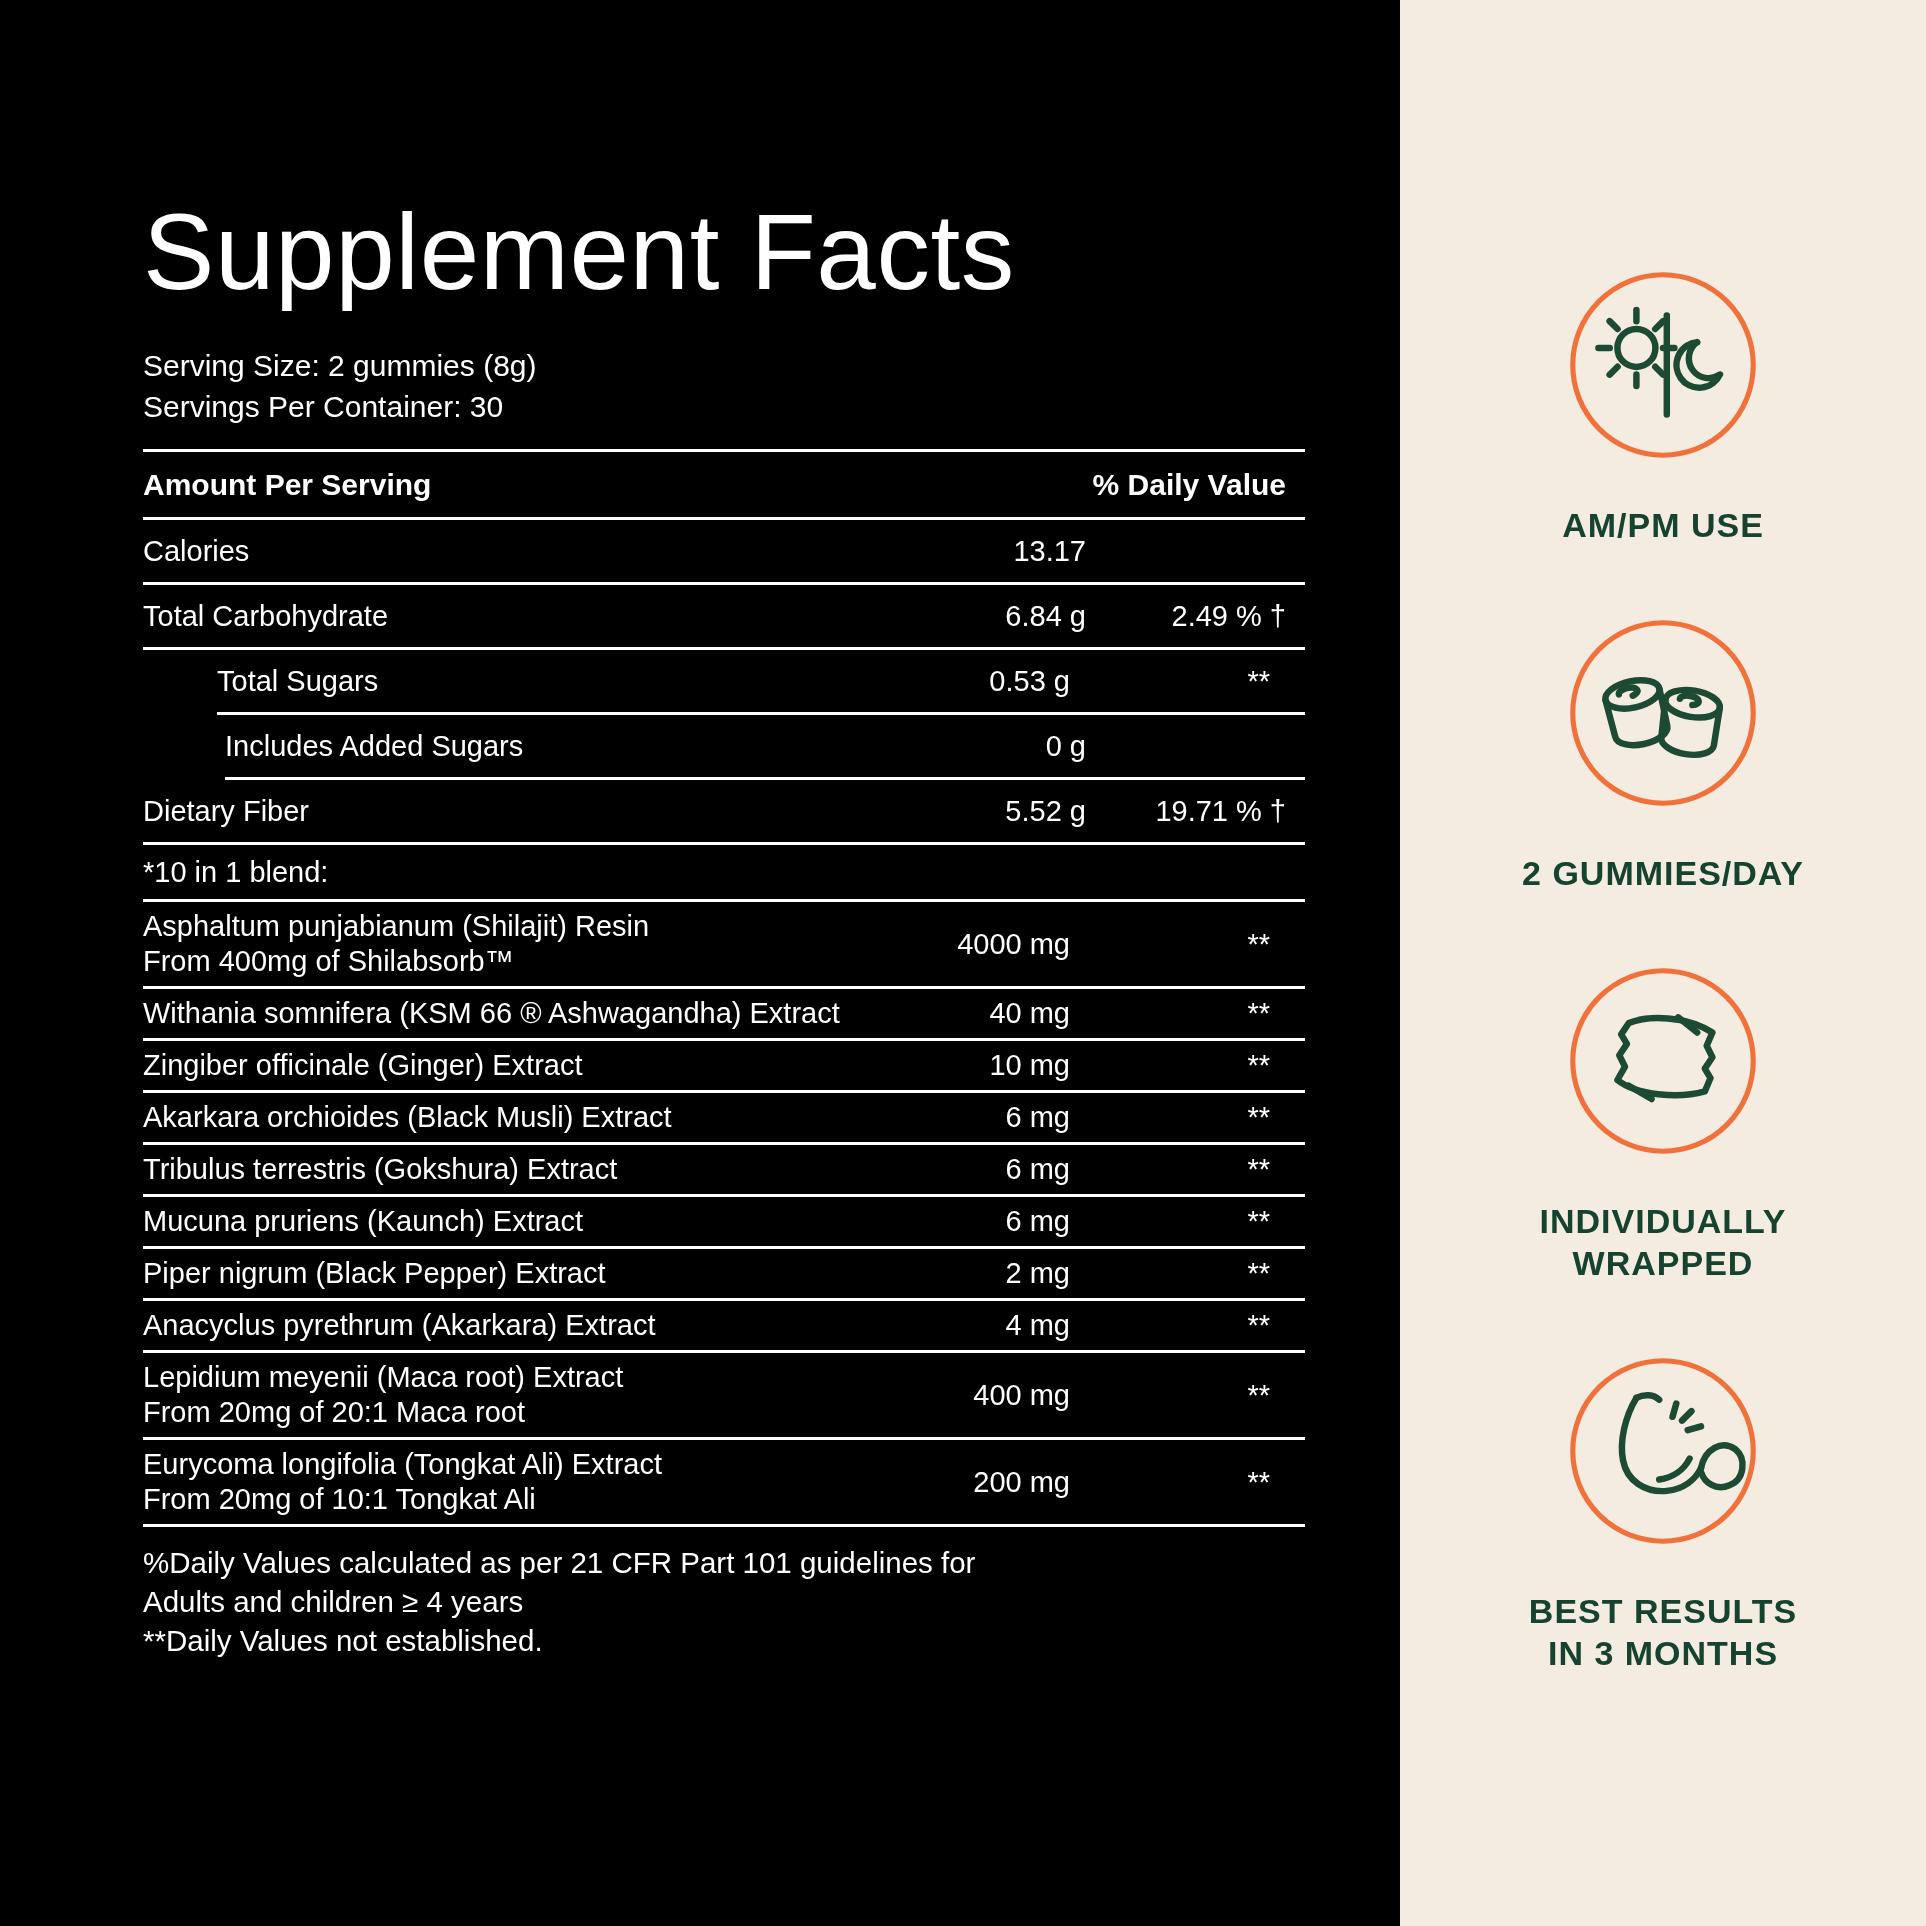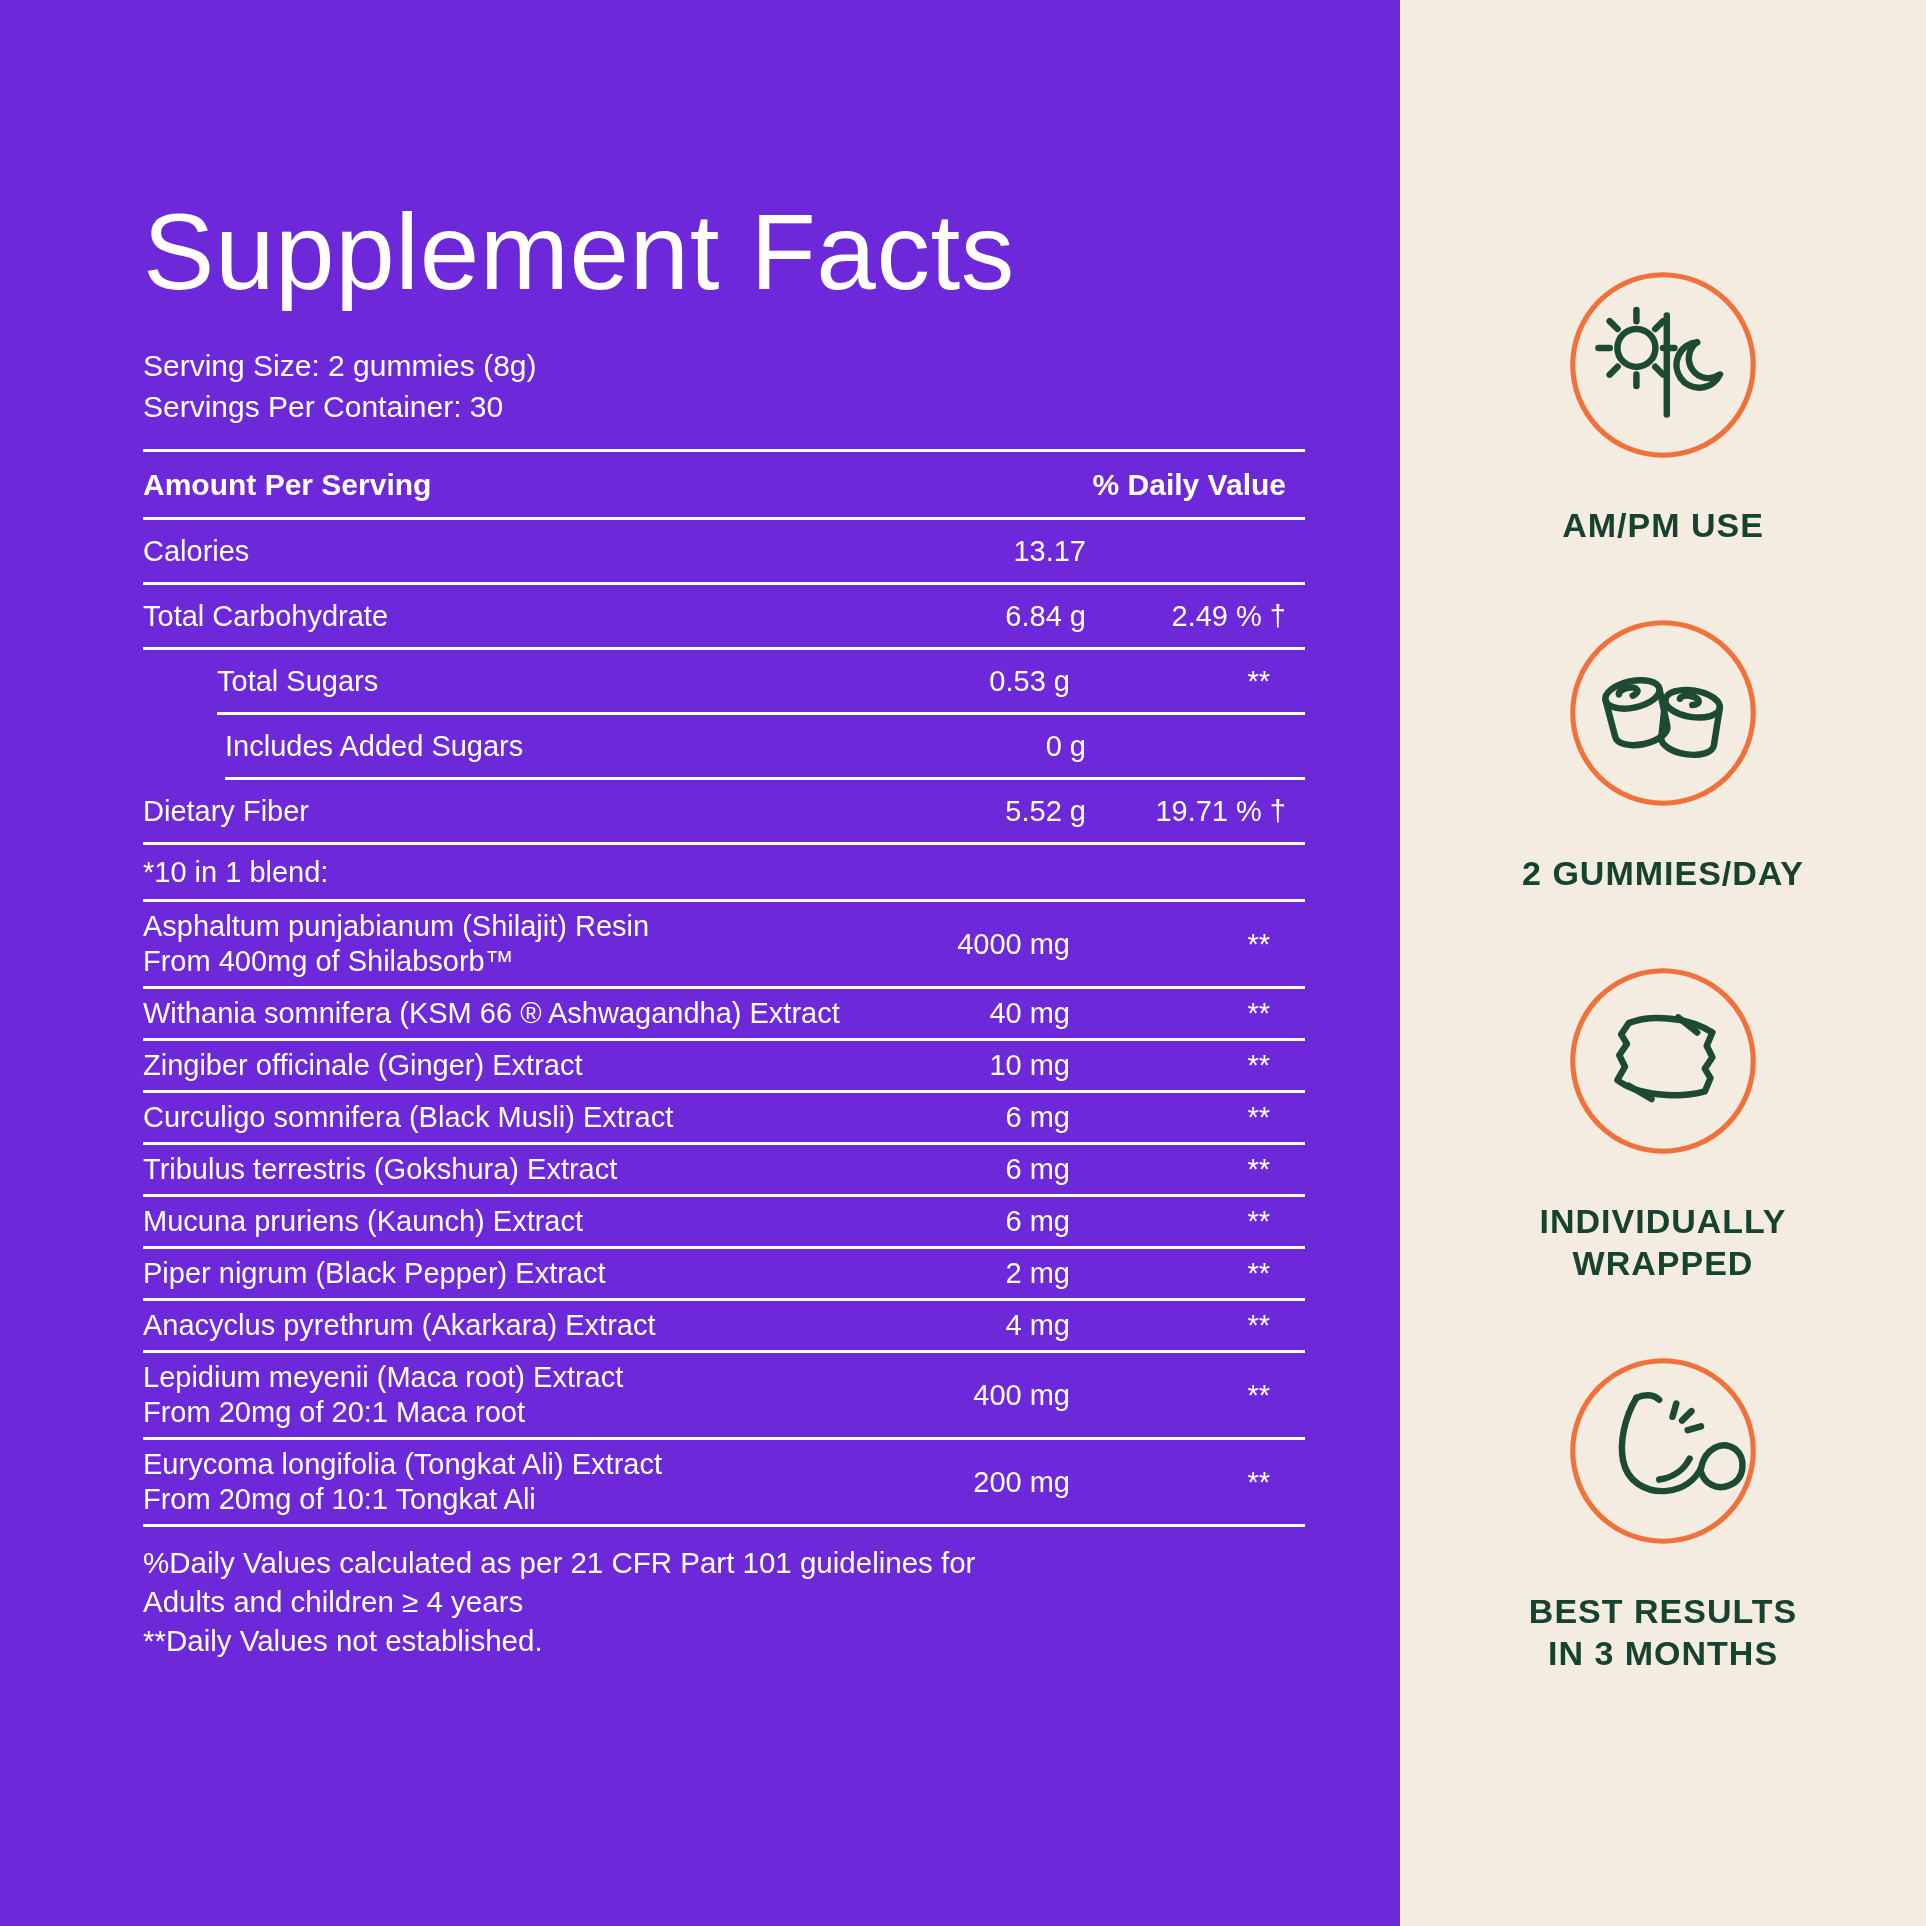--- a/index.html
+++ b/index.html
@@ -1,17 +1,17 @@
 <!DOCTYPE html>
 <html style="font-size:10.3px"><head>
 <meta charset="utf-8">
 <style>
   html,body{margin:0;padding:0;}
   body{width:1926px;height:1926px;position:relative;font-family:"Liberation Sans",sans-serif;background:#0d3b29;overflow:hidden;}
-  .left-panel{position:absolute;left:0;top:0;width:1668px;height:1926px;background:#6d28d9;}
+  .left-panel{position:absolute;left:0;top:0;width:1668px;height:1926px;background:#000000;}
   .content{position:absolute;left:143px;top:196px;width:1162px;color:#ffffff;}
   .title{font-size:107px;font-weight:400;margin:0 0 36px 0;letter-spacing:0.6px;line-height:1.06;}
   .serving p{margin:0;font-size:30px;line-height:41px;font-weight:400;}
   .facts-table{margin-top:22px;border-top:3.2px solid #ffffff;}
   .thead{display:flex;align-items:center;border-bottom:3.2px solid #ffffff;padding:15.4px 0;font-size:30px;font-weight:700;}
   .thead .hl{flex:1;}
   .thead .hr{text-align:right;padding-right:19px;}
   .row{display:flex;align-items:center;border-bottom:3.2px solid #ffffff;font-size:29px;padding:13.5px 0;gap:17px;}
   .row .name{flex:1;line-height:35px;}
   .row .amt{width:205px;text-align:right;white-space:nowrap;}
@@ -84,21 +84,21 @@
             <span class="name">Withania somnifera (KSM 66 ® Ashwagandha) Extract</span>
             <span class="amt">40 mg</span>
             <span class="dv" style="padding-right: 35px;">**</span>
           </div>
           <div class="row blend">
             <span class="name">Zingiber officinale (Ginger) Extract</span>
             <span class="amt">10 mg</span>
             <span class="dv" style="padding-right: 35px;">**</span>
           </div>
           <div class="row blend">
-            <span class="name">Curculigo somnifera (Black Musli) Extract</span>
+            <span class="name">Akarkara orchioides (Black Musli) Extract</span>
             <span class="amt">6 mg</span>
             <span class="dv" style="padding-right: 35px;">**</span>
           </div>
           <div class="row blend">
             <span class="name">Tribulus terrestris (Gokshura) Extract</span>
             <span class="amt">6 mg</span>
             <span class="dv" style="padding-right: 35px;">**</span>
           </div>
           <div class="row blend">
             <span class="name">Mucuna pruriens (Kaunch) Extract</span>

